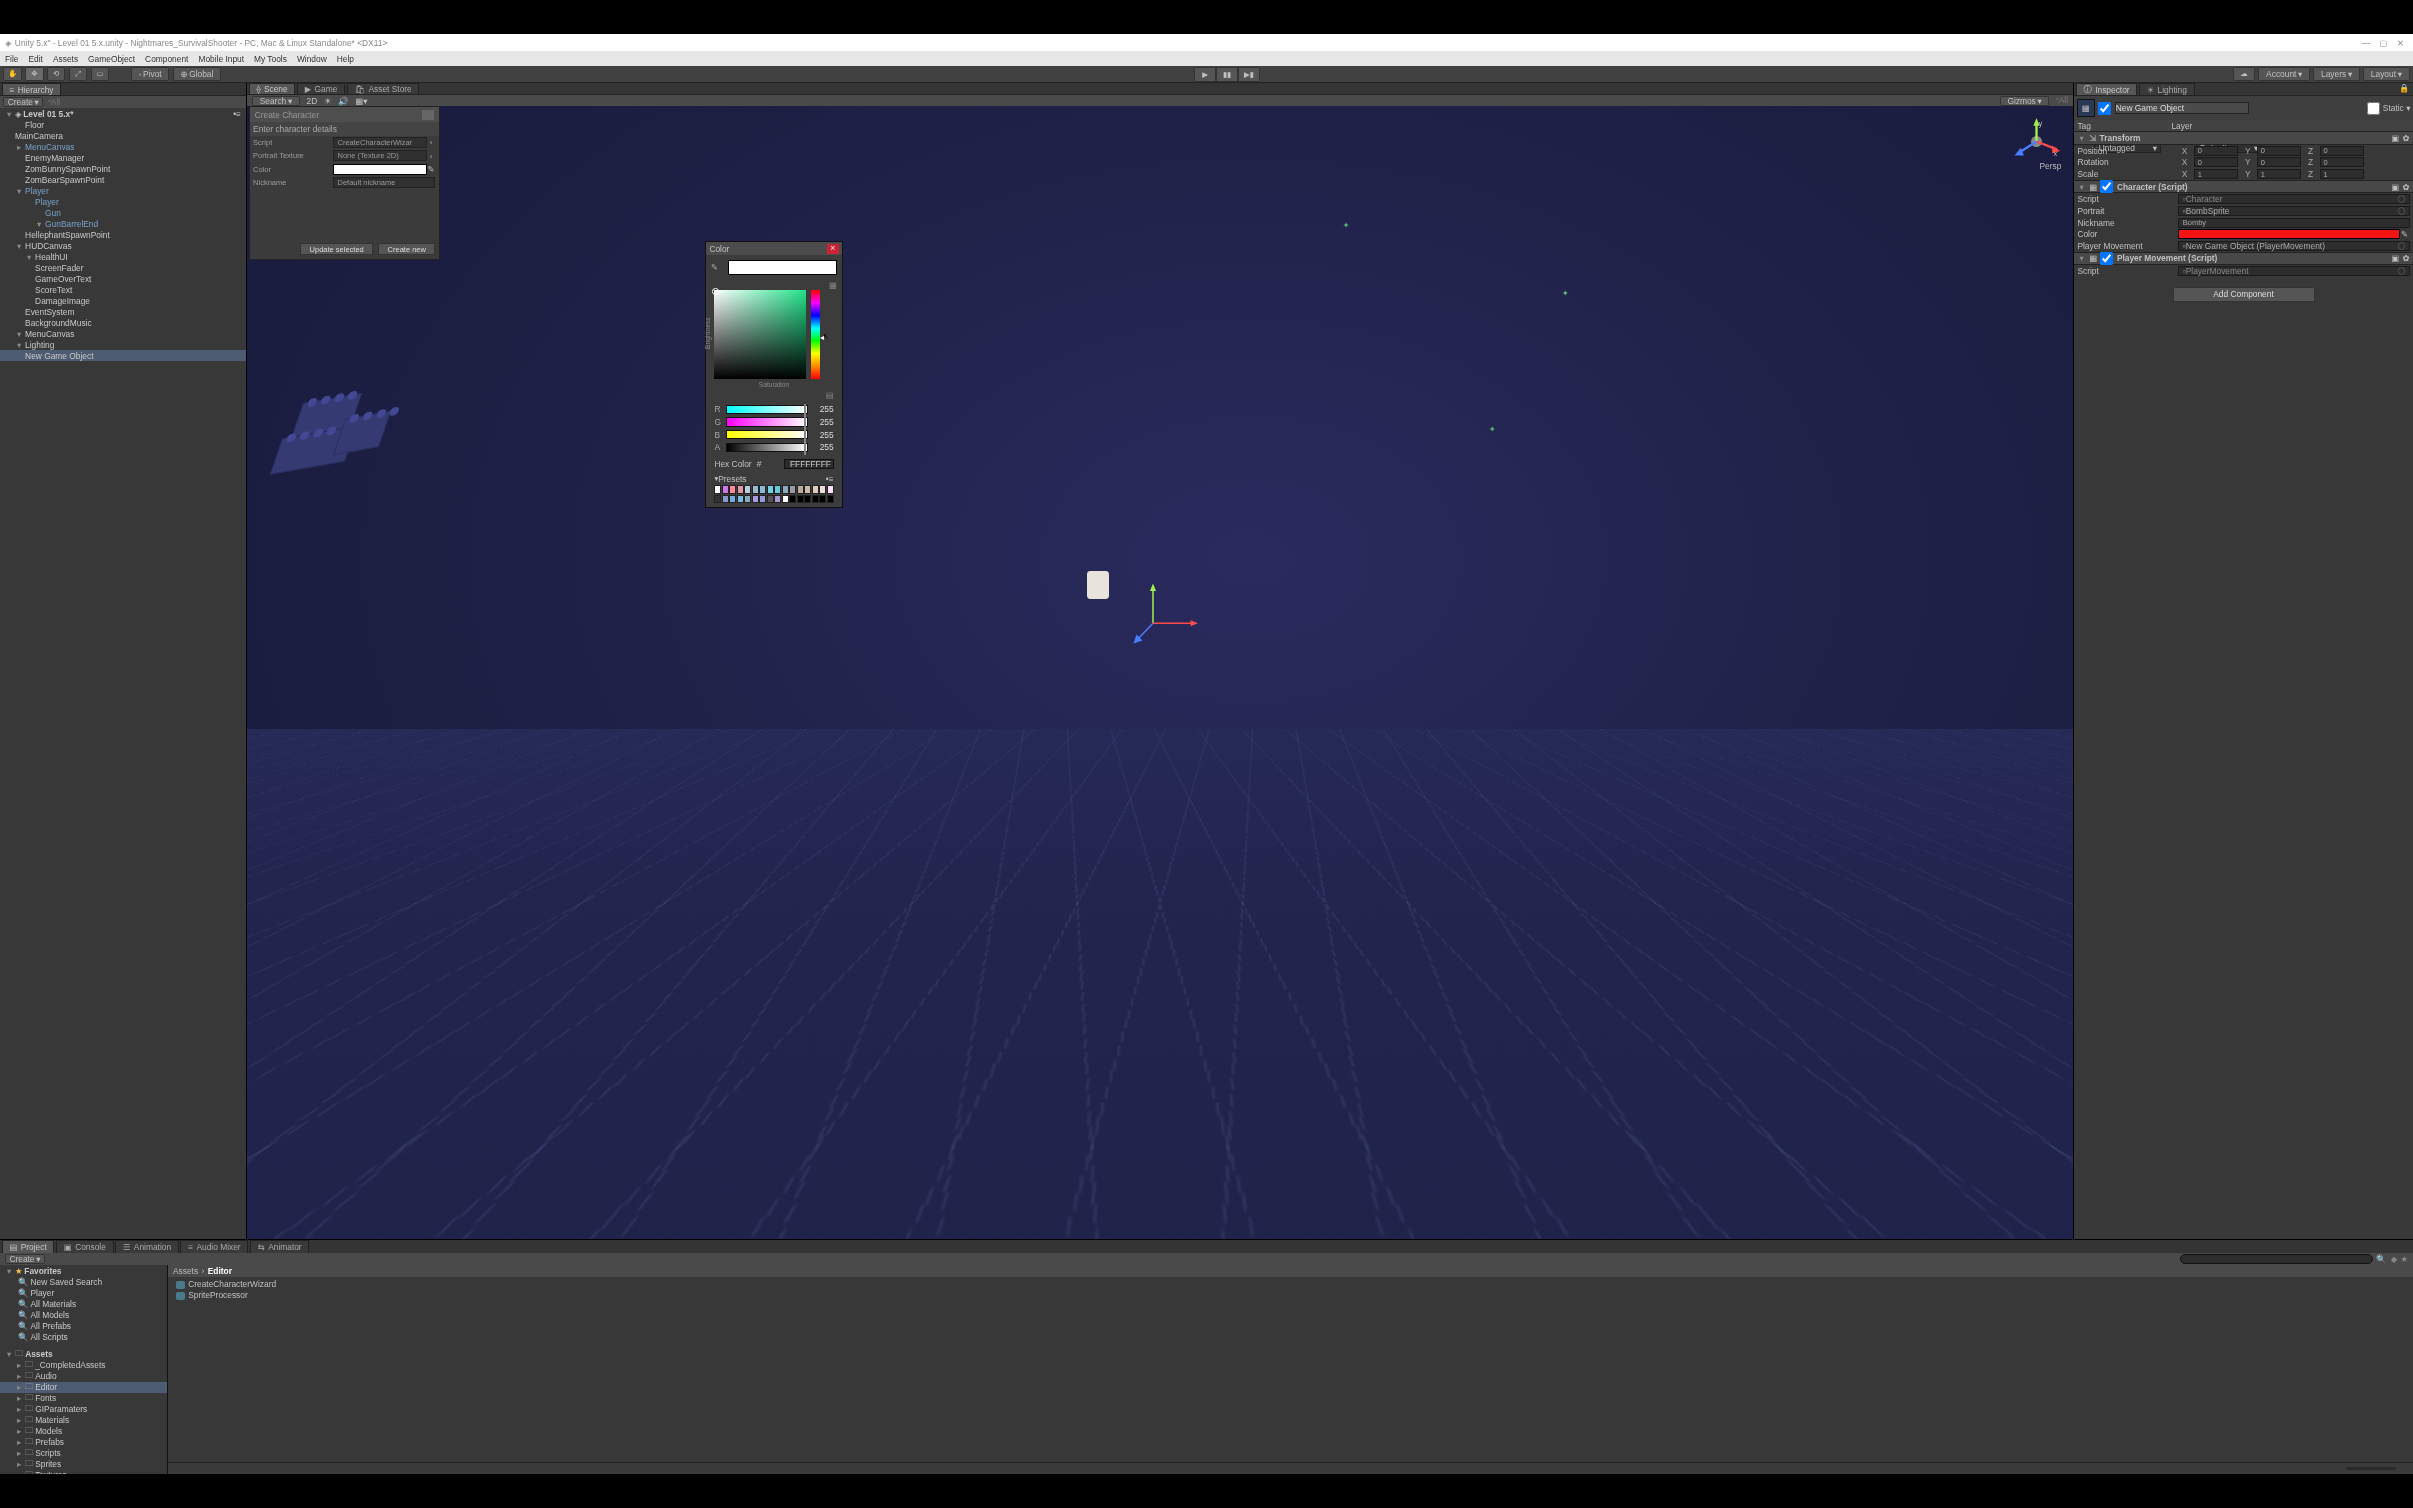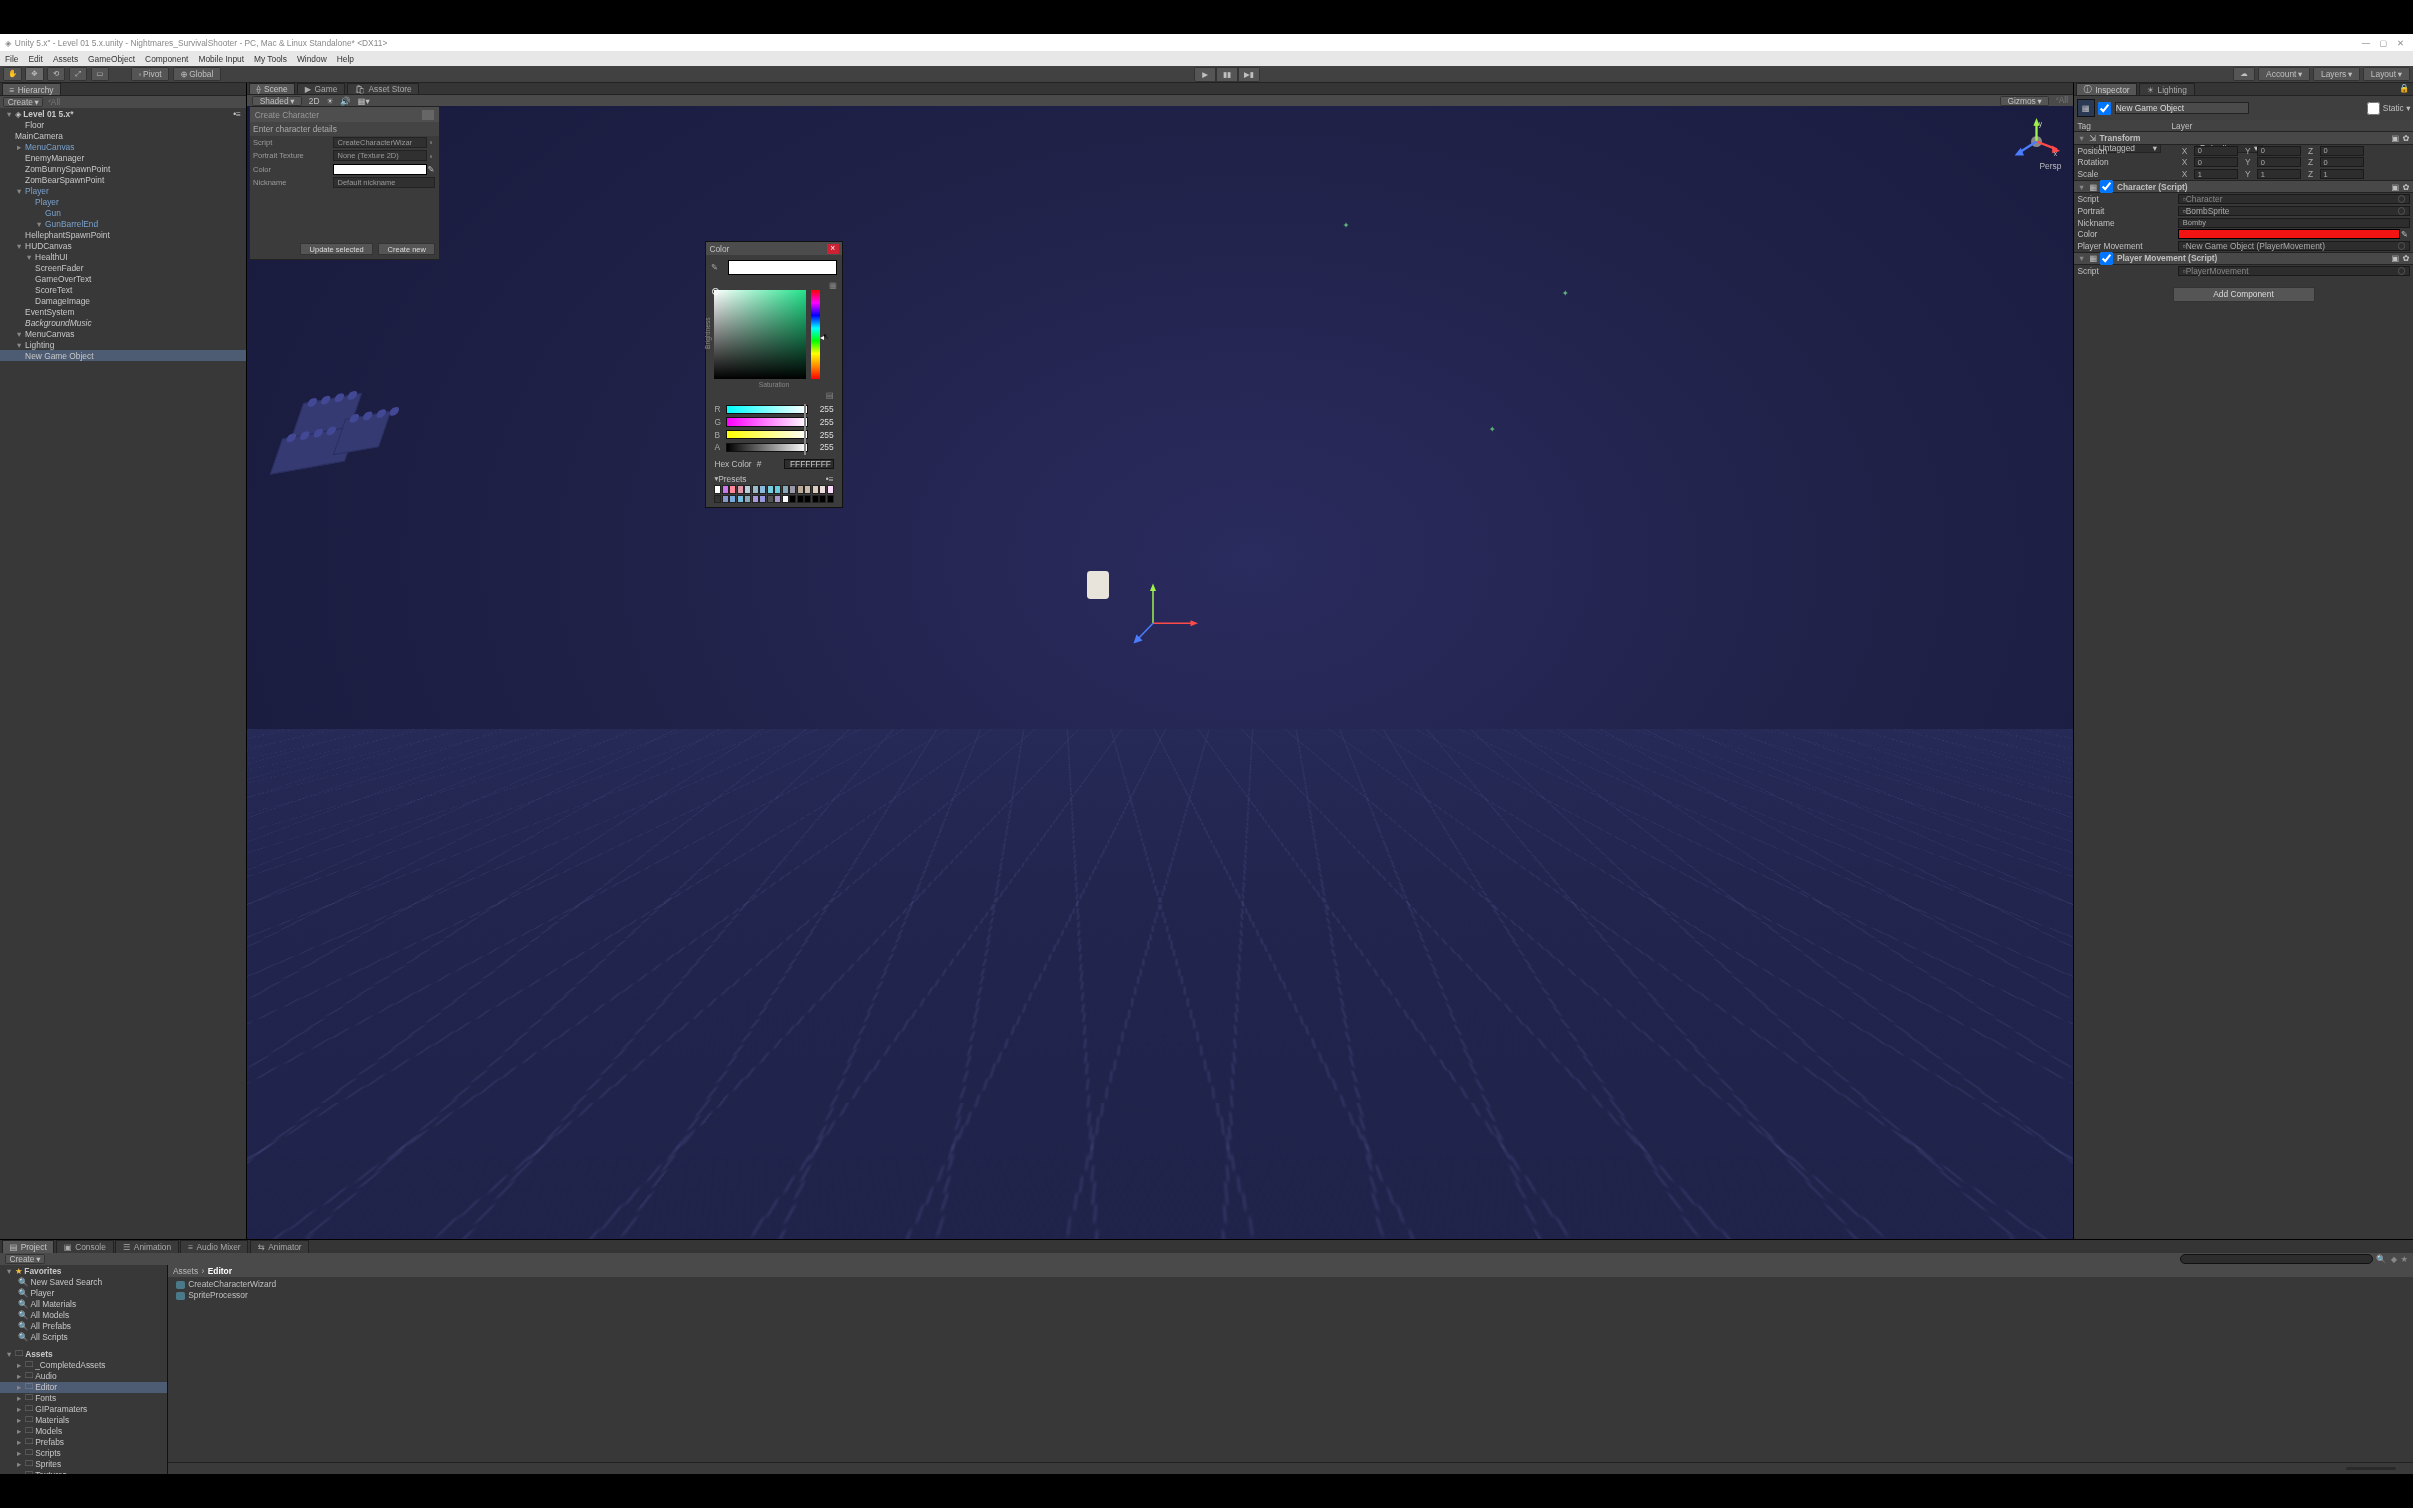--- a/index.html
+++ b/index.html
@@ -285,21 +285,21 @@
               <span>ScoreText</span>
             </div>
             <div class="tree-item" style="padding-left: 25px;">
               <span class="fold"></span>
               <span>DamageImage</span>
             </div>
             <div class="tree-item" style="padding-left: 15px;">
               <span class="fold"></span>
               <span>EventSystem</span>
             </div>
-            <div class="tree-item" style="padding-left: 15px; font-style: italic;">
+            <div class="tree-item" style="padding-left: 15px;">
               <span class="fold"></span>
               <span>BackgroundMusic</span>
             </div>
             <div class="tree-item" style="padding-left: 15px;">
               <span class="fold">▾</span>
               <span>MenuCanvas</span>
             </div>
             <div class="tree-item" style="padding-left: 15px;">
               <span class="fold">▾</span>
               <span>Lighting</span>
@@ -322,21 +322,21 @@
             <span>▶</span>
             <span>Game</span>
           </div>
         <div class="tab inactive">
             <span>🛍</span>
             <span>Asset Store</span>
           </div>
       </div>
       <div class="scene-opt-row">
         <span class="tool-pill" style="height:10px;">
-            <span>Shaded</span>
+            <span>Search</span>
             <span>▾</span>
           </span>
         <span>2D</span>
         <span>☀</span>
         <span>🔊</span>
         <span>▦▾</span>
         <span style="flex:1;"></span>
         <span class="tool-pill" style="height:10px;">
             <span>Gizmos</span>
             <span>▾</span>

